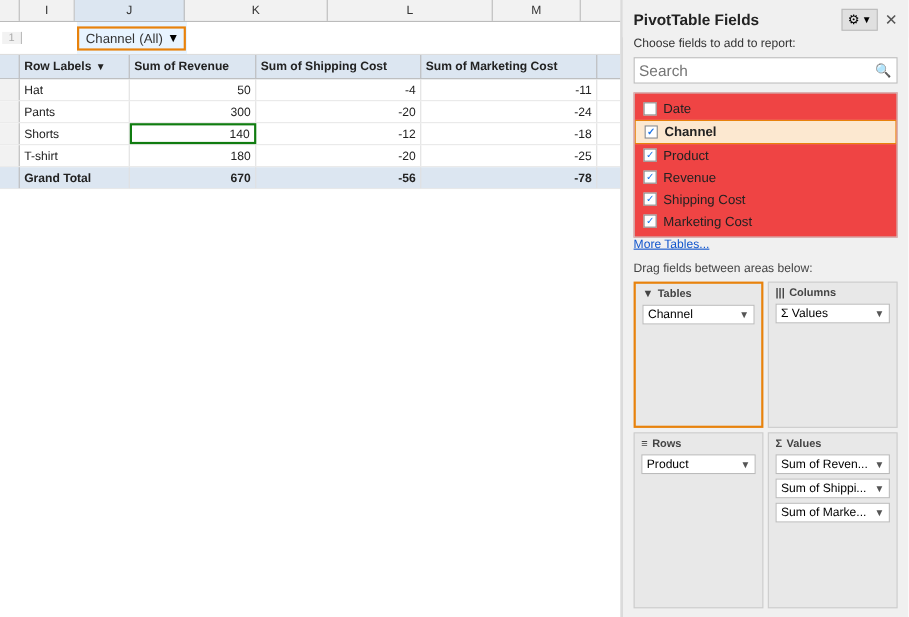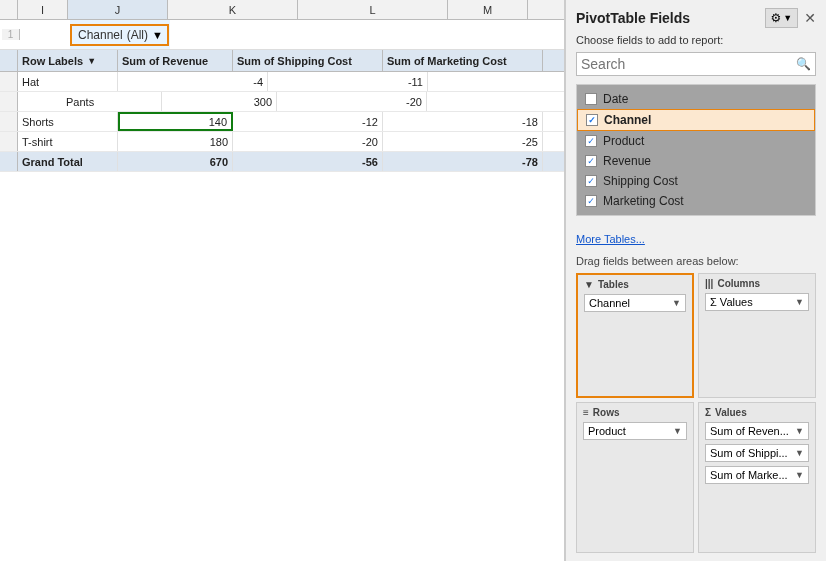--- a/index.html
+++ b/index.html
@@ -234,22 +234,22 @@
       background: transparent;
     }
 
     .search-icon {
       font-size: 12px;
       color: #666;
     }
 
     
     .fields-list {
-      background: #a3a3a3;
-      margin: 0 10px 17px 10px;
+      background: #ef4444;
+      margin: 0 10px 0 10px;
       border: 1px solid #ccc;
       padding: 4px 0;
       overflow-y: auto;
     }
 
     .field-item {
       display: flex;
       align-items: center;
       padding: 3px 8px;
       gap: 6px;
@@ -401,27 +401,28 @@
     <div class="pivot-header-cell" style="width:115px;">Sum of Revenue</div>
     <div class="pivot-header-cell" style="width:150px;">Sum of Shipping Cost</div>
     <div class="pivot-header-cell" style="width:160px;">Sum of Marketing Cost</div>
   </div>
 
   <div class="pivot-body">
 
     <div class="pivot-row">
       <div class="row-num" style="font-size:10px;color:#aaa;"></div>
       <div class="pivot-cell label" style="width:100px;">Hat</div>
+      <div class="pivot-cell number" style="width:115px;">50</div>
       <div class="pivot-cell number" style="width:150px;">-4</div>
       <div class="pivot-cell number" style="width:160px;">-11</div>
     </div>
 
     <div class="pivot-row">
       <div class="row-num" style="font-size:10px;color:#aaa;"></div>
-      <div class="pivot-cell label" style="width:100px;margin-left:44px;">Pants</div>
+      <div class="pivot-cell label" style="width:100px;">Pants</div>
       <div class="pivot-cell number" style="width:115px;">300</div>
       <div class="pivot-cell number" style="width:150px;">-20</div>
       <div class="pivot-cell number" style="width:160px;">-24</div>
     </div>
 
     <div class="pivot-row">
       <div class="row-num" style="font-size:10px;color:#aaa;"></div>
       <div class="pivot-cell label" style="width:100px;">Shorts</div>
       <div class="pivot-cell number cell-selected" style="width:115px;">140</div>
       <div class="pivot-cell number" style="width:150px;">-12</div>

